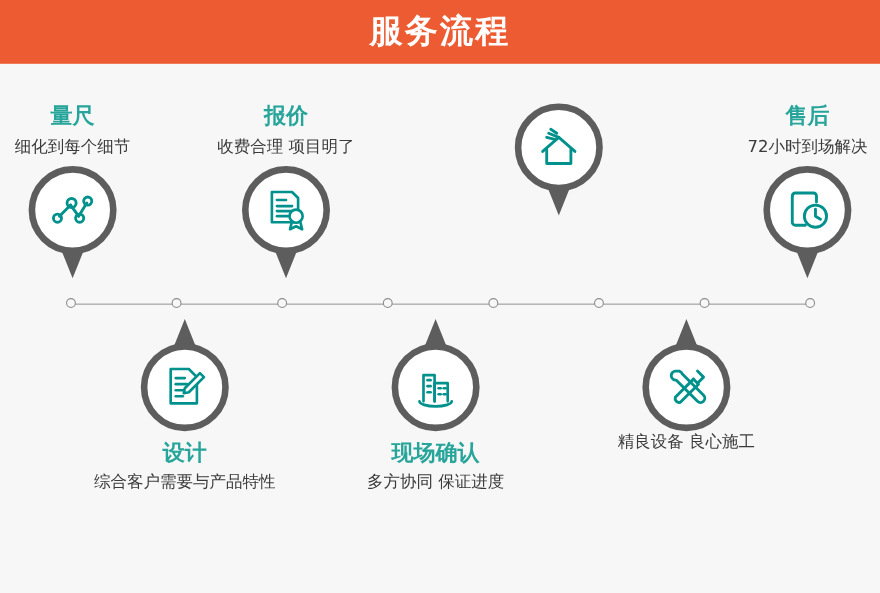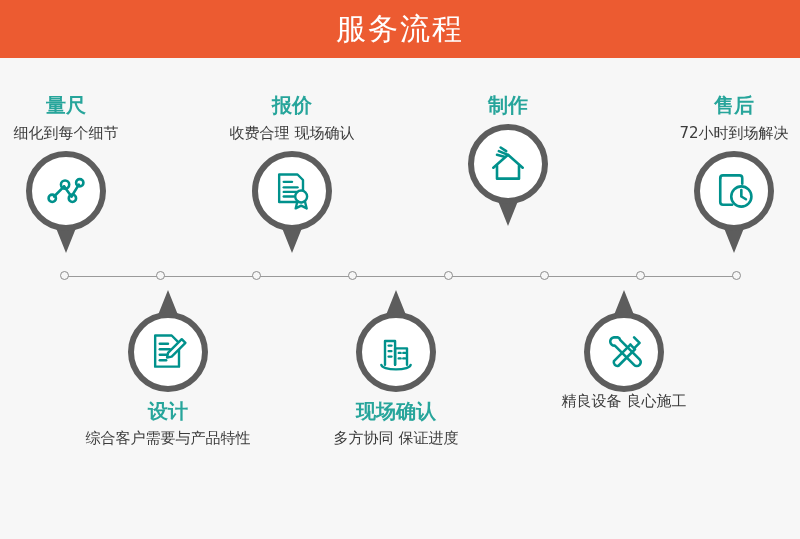--- a/index.html
+++ b/index.html
@@ -23,21 +23,21 @@
     width: 800px;
     height: 58px;
     background: #ec5b31;
     display: flex;
     align-items: center;
     justify-content: center;
   }
   .header-title {
     color: #ffffff;
     font-size: 30px;
-    font-weight: normal;
+    font-weight: bold;
     letter-spacing: 2px;
     line-height: 1;
   }
 
   
   .flow-canvas {
     position: absolute;
     left: 0;
     top: 58px;
     width: 644px;
@@ -182,41 +182,40 @@
           <line x1="30" y1="30" x2="38" y2="17"></line>
           <circle cx="9" cy="32" r="4"></circle>
           <circle cx="23" cy="17" r="4.5"></circle>
           <circle cx="31" cy="32" r="4"></circle>
           <circle cx="39" cy="15" r="4"></circle>
         </svg>
       </div>
     </div>
   </div>
 
-  <div class="step step-top" style="left:292px">
+  <div class="step step-top" style="left:260px">
     <div class="step-title">报价</div>
-    <div class="step-desc">收费合理 现场确认</div>
+    <div class="step-desc">收费合理 项目明了</div>
     <div class="pin pin-down">
       <div class="pin-tail"></div>
       <div class="pin-circle">
         <svg class="pin-icon" viewBox="0 0 48 48" fill="none" stroke="#00918c" stroke-width="2.4" stroke-linecap="round" stroke-linejoin="round">
           <path d="M10 6 h20 l6 6 v24 h-26 z"></path>
           <line x1="15" y1="14" x2="24" y2="14"></line>
           <line x1="15" y1="20" x2="30" y2="20"></line>
           <line x1="15" y1="25" x2="30" y2="25"></line>
           <line x1="15" y1="30" x2="26" y2="30"></line>
           <circle cx="34" cy="30" r="6.5" fill="#ffffff"></circle>
           <path d="M30 35 l-2 8 l6 -3 l6 3 l-2 -8"></path>
         </svg>
       </div>
     </div>
   </div>
 
   <div class="step step-top" style="left:508px">
-    <div class="step-title">制作</div>
     <div class="pin pin-down">
       <div class="pin-tail"></div>
       <div class="pin-circle">
         <svg class="pin-icon" viewBox="0 0 48 48" fill="none" stroke="#00918c" stroke-width="2.6" stroke-linecap="round" stroke-linejoin="round">
           <polyline points="8,28 24,14 40,28"></polyline>
           <path d="M12 26 v14 h24 v-14"></path>
           <path d="M14 10 l10 4"></path>
           <path d="M16 6 l6 4"></path>
           <path d="M12 14 l8 2"></path>
         </svg>

